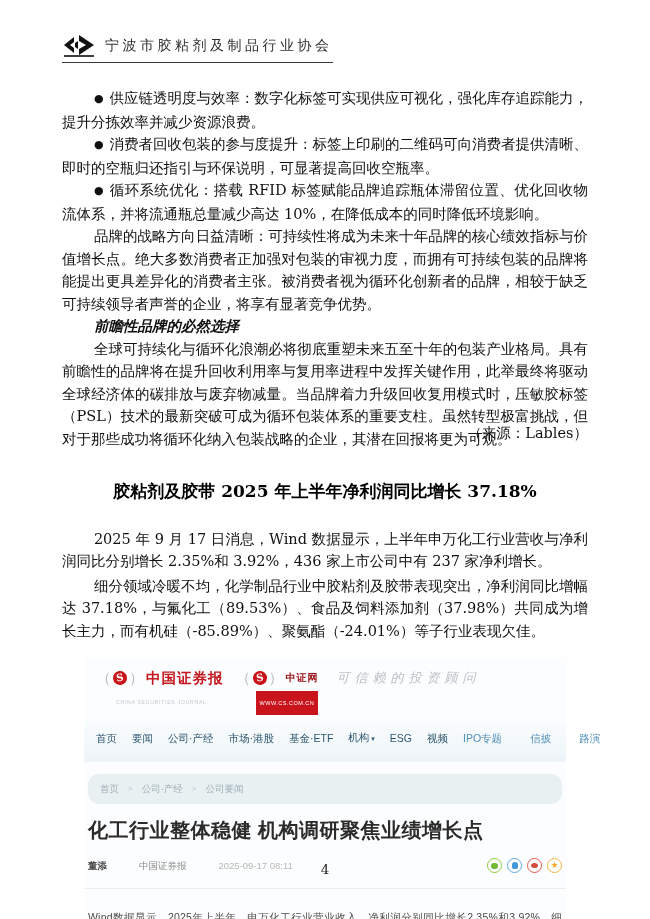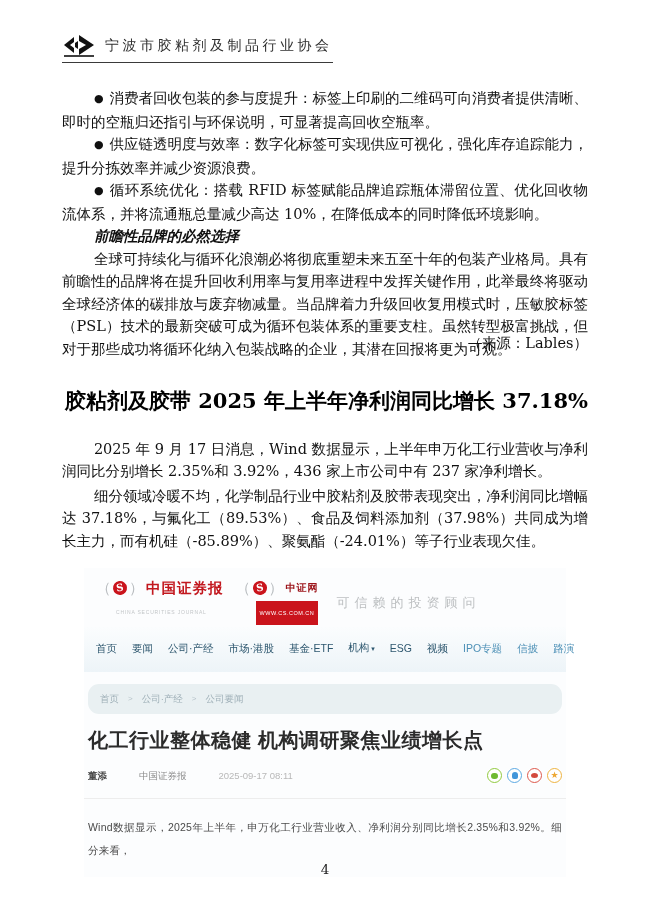--- a/index.html
+++ b/index.html
@@ -16,45 +16,45 @@
   .logo-svg{display:block;}
 
   
   .doc{margin-top:24px;font-size:14.5px;line-height:22.5px;text-align:justify;color:#101010;}
   .doc p{margin:0;text-indent:2.2em;}
   .dot{margin-right:6px;font-size:11px;vertical-align:1px;}
   .subhead{font-weight:bold;font-style:italic;}
   .rel{position:relative;}
   .src-tag{position:absolute;right:0;bottom:6px;text-indent:0;}
 
-  .big-title{font-size:21px;font-weight:bold;text-align:right;margin:30px 0 25px;color:#000;}
+  .big-title{font-size:17px;font-weight:bold;text-align:center;margin:30px 0 25px;color:#000;}
   .a2p{margin-top:2px !important;}
 
   
   .embed{width:482px;margin:16px 0 0 22px;background:#fcfdfe;
          font-family:"Liberation Sans", sans-serif;filter:saturate(.96);}
   .logo-row{display:flex;align-items:flex-start;padding:9px 12px 2px;background:#fcfdfe;}
   .brand{display:flex;flex-direction:column;margin-right:12px;}
   .brand-top{display:flex;align-items:center;gap:2px;}
   .paren{color:#b9bdc0;font-size:15px;font-family:"DejaVu Serif",serif;}
   .swirl{display:inline-flex;align-items:center;justify-content:center;width:14px;height:14px;
          border-radius:50%;background:#d0121b;color:#fff;font-size:10px;font-weight:bold;
          font-family:"DejaVu Serif",serif;transform:rotate(-8deg);}
   .brand-name{color:#c8161d;font-weight:bold;font-size:14.5px;font-family:"DejaVu Serif",serif;letter-spacing:1px;}
   .brand-name.small{font-size:10px;color:#a01218;}
   .brand-cap{font-size:5px;color:#c3c6c8;letter-spacing:.8px;margin:1px 0 0 20px;white-space:nowrap;}
   .banner{background:#d0121b;color:#fff;font-size:5.5px;padding:1px 4px;margin:1px 0 0 20px;
           letter-spacing:.5px;width:fit-content;}
-  .slogan{color:#bcbfc1;font-size:13px;letter-spacing:5px;margin:15px 0 0 6px;
-          font-family:"DejaVu Serif",serif;white-space:nowrap;}
+  .slogan{color:#bcbfc1;font-size:13px;letter-spacing:5px;margin:0 0 0 6px;
+          font-family:"DejaVu Serif",serif;white-space:nowrap;font-style:italic;}
   .nav-row{display:flex;align-items:center;gap:15px;padding:9px 12px 11px;
            background:linear-gradient(#fbfdfe,#edf4f8);font-size:10.5px;color:#2c5770;}
   .nav-item{white-space:nowrap;cursor:pointer;}
   .caret{font-size:7px;margin-left:2px;color:#2c5770;}
-  .nav-right{margin-left:auto;display:flex;gap:15px;color:#4a90b8;}
+  .nav-right{margin-left:auto;display:flex;gap:28px;color:#4a90b8;}
   .crumb-bar{margin:12px 4px 0;background:#e9f0f2;border-radius:11px;padding:4px 12px;
              font-size:9.5px;color:#9fb0b8;display:flex;gap:9px;align-items:center;}
   .crumb-sep{color:#b8c4ca;font-size:8px;}
   .embed-title{font-size:20px;font-weight:bold;color:#2b2b2b;margin:15px 4px 0;letter-spacing:.5px;}
   .byline{display:flex;align-items:center;gap:32px;margin:13px 4px 0;font-size:9.5px;}
   .author{color:#4a4a4a;font-weight:bold;}
   .src2{color:#8a8a8a;}
   .date{color:#b8b8b8;}
   .share{margin-left:auto;display:flex;gap:5px;}
   .ic{width:15px;height:15px;border-radius:50%;border:1px solid;display:flex;align-items:center;
@@ -81,26 +81,27 @@
       <polygon points="2,11 12,3 12,8 8,11 12,14 12,19" fill="#111"></polygon>
       <polygon points="32,11 17,1 17,7 24,11 17,15 17,21" fill="#111"></polygon>
       <polygon points="13,9 16,7 16,15 13,13" fill="#111"></polygon>
       <rect x="2" y="21.2" width="30" height="1.6" fill="#111"></rect>
     </svg>
     <span class="org">宁波市胶粘剂及制品行业协会</span>
   </header>
 
   <main class="doc">
 
+    <p><span class="dot">●</span><span>供应链透明度与效率：</span><span>数字化标签可实现供应可视化，强化库存追踪能力，提升分拣效率并减少资源浪费。</span></p>
+
     <p><span class="dot">●</span><span>消费者回收包装的参与度提升：</span><span>标签上印刷的二维码可向消费者提供清晰、即时的空瓶归还指引与环保说明，可显著提高回收空瓶率。</span></p>
-
-    <p><span class="dot">●</span><span>供应链透明度与效率：</span><span>数字化标签可实现供应可视化，强化库存追踪能力，提升分拣效率并减少资源浪费。</span></p>
 
     <p><span class="dot">●</span><span>循环系统优化：</span><span>搭载 RFID 标签赋能品牌追踪瓶体滞留位置、优化回收物流体系，并将流通瓶总量减少高达 10%，在降低成本的同时降低环境影响。</span></p>
 
+    <p>品牌的战略方向日益清晰：可持续性将成为未来十年品牌的核心绩效指标与价值增长点。绝大多数消费者正加强对包装的审视力度，而拥有可持续包装的品牌将能提出更具差异化的消费者主张。被消费者视为循环化创新者的品牌，相较于缺乏可持续领导者声誉的企业，将享有显著竞争优势。</p>
 
     <p class="subhead">前瞻性品牌的必然选择</p>
 
     <p class="rel"><span>全球可持续化与循环化浪潮必将彻底重塑未来五至十年的包装产业格局。具有前瞻性的品牌将在提升回收利用率与复用率进程中发挥关键作用，此举最终将驱动全球经济体的碳排放与废弃物减量。当品牌着力升级回收复用模式时，压敏胶标签（PSL）技术的最新突破可成为循环包装体系的重要支柱。虽然转型极富挑战，但对于那些成功将循环化纳入包装战略的企业，其潜在回报将更为可观。</span><span class="src-tag">（来源：Lables）</span></p>
 
     <h1 class="big-title">胶粘剂及胶带 2025 年上半年净利润同比增长 37.18%</h1>
 
     <p>2025 年 9 月 17 日消息，Wind 数据显示，上半年申万化工行业营收与净利润同比分别增长 2.35%和 3.92%，436 家上市公司中有 237 家净利增长。</p>
     <p class="a2p">细分领域冷暖不均，化学制品行业中胶粘剂及胶带表现突出，净利润同比增幅达 37.18%，与氟化工（89.53%）、食品及饲料添加剂（37.98%）共同成为增长主力，而有机硅（-85.89%）、聚氨酯（-24.01%）等子行业表现欠佳。</p>
 

